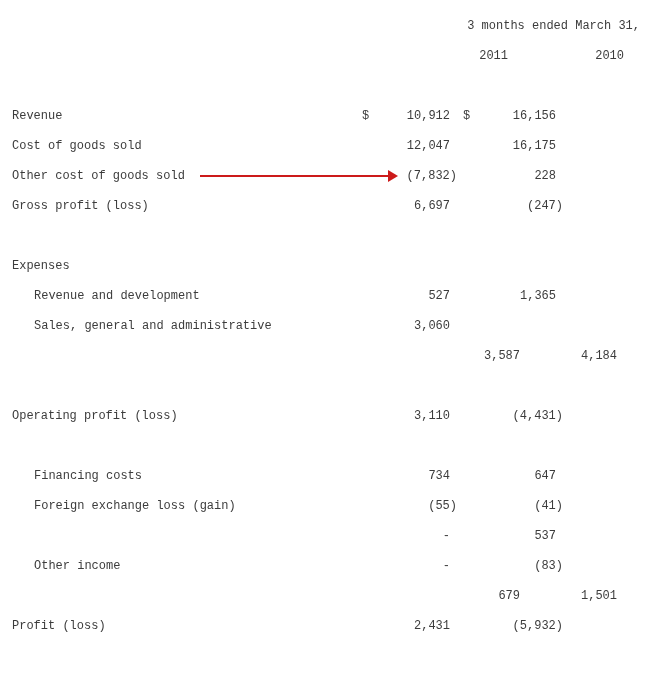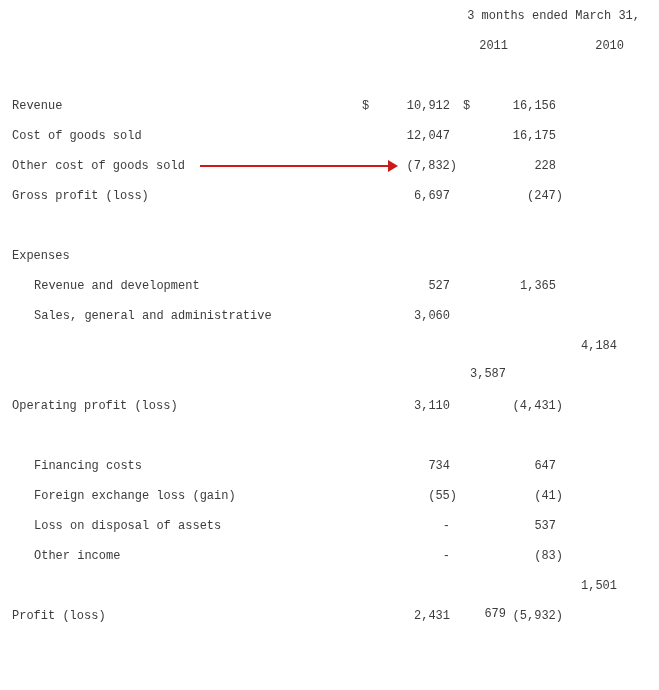--- a/index.html
+++ b/index.html
@@ -4,30 +4,30 @@
 <style>
   html, body { margin: 0; padding: 0; }
   body {
     width: 659px; height: 690px;
     background: #ffffff;
     font-family: "Liberation Mono", "DejaVu Sans Mono", monospace;
     font-size: 12px;
     color: #3c3c3c;
     overflow: hidden;
   }
-  .doc { position: relative; width: 659px; height: 616px; padding-top: 1px; box-sizing: border-box; }
+  .doc { position: relative; width: 659px; height: 616px; padding-top: 11px; box-sizing: border-box; }
   .row { position: relative; height: 30px; line-height: 30px; }
   .lbl { position: absolute; left: 12px; white-space: pre; }
   .lbl.ind { left: 34px; }
   .cell { position: absolute; white-space: pre; }
   .d1 { left: 362px; }
   .v1 { left: 364px; width: 86px; text-align: right; }
   .d2 { left: 463px; }
   .v2 { left: 470px; width: 86px; text-align: right; }
-  .s1 { left: 420px; width: 86px; text-align: right; margin-top: 28px; }
+  .s1 { left: 434px; width: 86px; text-align: right; }
   .s2 { left: 531px; width: 86px; text-align: right; }
   .y1 { left: 420px; width: 88px; text-align: right; }
   .y2 { left: 530px; width: 94px; text-align: right; }
   .hdr1 { left: 445px; width: 195px; text-align: right; }
   .hang { transform: translateX(7px); }
   .arrow { position: absolute; left: 200px; top: 14px; width: 188px; height: 2px; background: #cc1a1a; }
   .arrow::after {
     content: ""; position: absolute; right: -10px; top: -5px; width: 0; height: 0;
     border-left: 10px solid #cc1a1a;
     border-top: 6px solid transparent;
@@ -116,21 +116,20 @@
     <span class="cell v2">647</span>
   </div>
 
   <div class="row">
     <span class="lbl ind">Foreign exchange loss (gain)</span>
     <span class="cell v1 hang">(55)</span>
     <span class="cell v2 hang">(41)</span>
   </div>
 
   <div class="row">
-    <span class="lbl ind">Loss on disposal of assets</span>
     <span class="cell v1">-</span>
     <span class="cell v2">537</span>
   </div>
 
   <div class="row">
     <span class="lbl ind">Other income</span>
     <span class="cell v1">-</span>
     <span class="cell v2 hang">(83)</span>
   </div>
 

